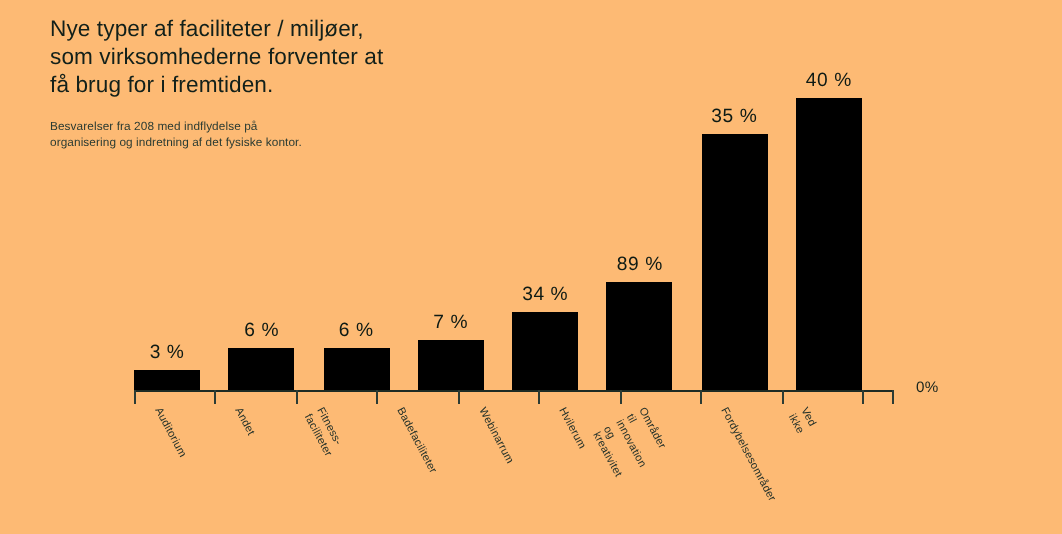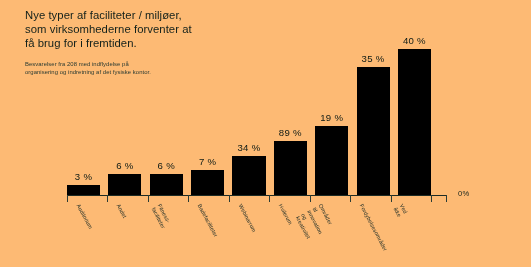--- a/index.html
+++ b/index.html
@@ -188,24 +188,20 @@
           <div class="bar-value" style="bottom: 28.7727px;">7 %</div>
           <div class="bar" style="height: 25.7727px; background: rgb(0, 0, 0);"></div>
         </div>
         <div class="bar-slot">
           <div class="bar-value" style="bottom: 43.5px;">34 %</div>
           <div class="bar" style="height: 40.5px; background: rgb(0, 0, 0);"></div>
         </div>
         <div class="bar-slot">
           <div class="bar-value" style="bottom: 58.2273px;">89 %</div>
           <div class="bar" style="height: 55.2273px; background: rgb(0, 0, 0);"></div>
-        </div>
-        <div class="bar-slot">
-          <div class="bar-value" style="bottom: 72.9545px;">19 %</div>
-          <div class="bar" style="height: 69.9545px; background: rgb(0, 0, 0);"></div>
         </div>
         <div class="bar-slot">
           <div class="bar-value" style="bottom: 131.864px;">35 %</div>
           <div class="bar" style="height: 128.864px; background: rgb(0, 0, 0);"></div>
         </div>
         <div class="bar-slot">
           <div class="bar-value" style="bottom: 150.273px; margin-top: 12px;">40 %</div>
           <div class="bar" style="height: 147.273px; background: rgb(0, 0, 0);"></div>
         </div>
       </div>

